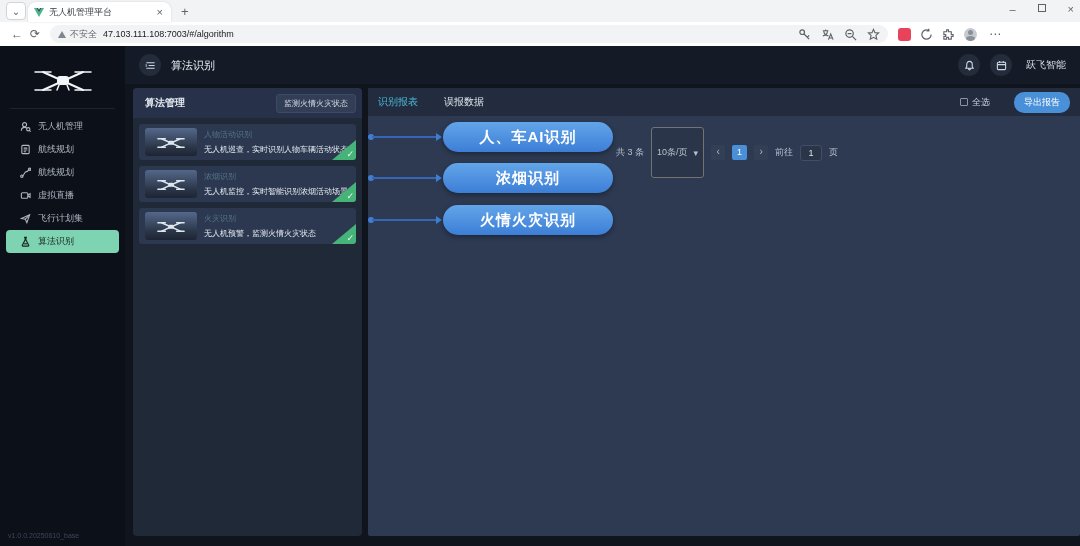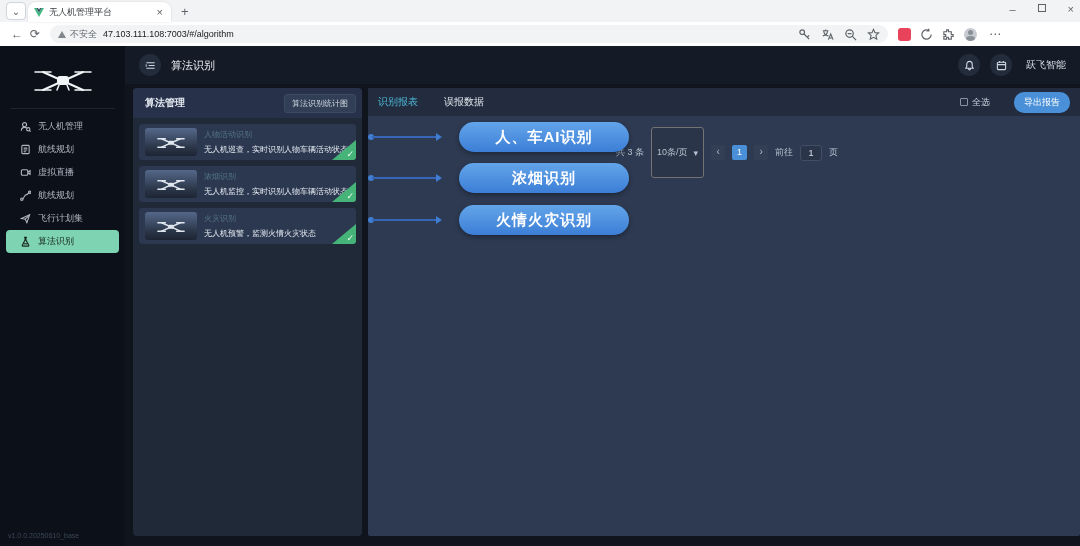--- a/index.html
+++ b/index.html
@@ -83,21 +83,21 @@
   .export-btn { font-size:9px; color:#fff; background:#4a90d9; border-radius:10px; padding:4px 10px; }
 
   .canvas { position:relative; width:100%; height:420px; }
 
   .pagination { position:absolute; left:248px; top:11px; display:flex; align-items:center; gap:7px; font-size:9px; color:#b6c0ce; }
   .pgsel { display:flex; align-items:center; gap:6px; background:#2a3549; border:1px solid #737373; border-radius:3px; padding:18px 5px; color:#b6c0ce; }
   .pgbtn { width:14px; height:15px; background:#333f55; border-radius:2px; color:#aeb8c6; text-align:center; line-height:14px; font-size:10px; }
   .pgcur { width:15px; height:15px; background:#4a90d9; border-radius:2px; color:#fff; text-align:center; line-height:15px; font-size:9px; }
   .goto-input { width:22px; height:16px; background:#2a3549; border:1px solid #414e66; border-radius:3px; color:#dbe2ec; font-size:9px; text-align:center; }
 
-  .node-pill { position:absolute; left:91px; width:170px; height:30px; border-radius:15px; background:linear-gradient(180deg,#63a5e9 0%,#3c7ed6 100%); box-shadow:0 2px 5px rgba(0,0,0,.35); color:#fff; font-size:15px; font-weight:bold; display:flex; align-items:center; justify-content:center; letter-spacing:1px; }
+  .node-pill { position:absolute; left:75px; width:170px; height:30px; border-radius:15px; background:linear-gradient(180deg,#63a5e9 0%,#3c7ed6 100%); box-shadow:0 2px 5px rgba(0,0,0,.35); color:#fff; font-size:15px; font-weight:bold; display:flex; align-items:center; justify-content:center; letter-spacing:1px; }
   .connector { position:absolute; left:0; height:6px; }
   .connector .dot { position:absolute; left:0; top:0; width:6px; height:6px; border-radius:50%; background:#3f7ed2; }
   .connector .line { position:absolute; left:4px; top:2px; width:66px; height:2px; background:#3566b8; }
   .connector .arrow { position:absolute; left:68px; top:-1px; width:0; height:0; border-top:4px solid transparent; border-bottom:4px solid transparent; border-left:6px solid #3f7ed2; }
 </style>
 </head>
 <body>
 
 <div class="screen">
 
@@ -180,32 +180,32 @@
       </div>
       <div class="nav-item">
         <svg width="11" height="11" viewBox="0 0 12 12" fill="none" stroke-width="1.2">
             <rect x="2" y="1.5" width="8" height="9" rx="1"></rect>
             <path d="M4 4.5 H8 M4 6.5 H8 M4 8.5 H6.5"></path>
           </svg>
         <span>航线规划</span>
       </div>
       <div class="nav-item">
         <svg width="11" height="11" viewBox="0 0 12 12" fill="none" stroke-width="1.2">
-            <rect x="1.5" y="3" width="7" height="6" rx="1.2"></rect>
-            <path d="M8.5 5.5 L11 4 V8 L8.5 6.5"></path>
-          </svg>
-        <span>虚拟直播</span>
-      </div>
-      <div class="nav-item">
-        <svg width="11" height="11" viewBox="0 0 12 12" fill="none" stroke-width="1.2">
             <path d="M2 10 C5 10 4 5 7 5 C9 5 9 2.5 10.5 2.5"></path>
             <circle cx="2" cy="10" r="1.3"></circle>
             <circle cx="10.5" cy="2.5" r="1.3"></circle>
           </svg>
         <span>航线规划</span>
+      </div>
+      <div class="nav-item">
+        <svg width="11" height="11" viewBox="0 0 12 12" fill="none" stroke-width="1.2">
+            <rect x="1.5" y="3" width="7" height="6" rx="1.2"></rect>
+            <path d="M8.5 5.5 L11 4 V8 L8.5 6.5"></path>
+          </svg>
+        <span>虚拟直播</span>
       </div>
       <div class="nav-item">
         <svg width="11" height="11" viewBox="0 0 12 12" fill="none" stroke-width="1.2">
             <path d="M1.5 6 L10.5 2 L7.5 10.5 L5.8 6.8 Z"></path>
             <path d="M5.8 6.8 L10.5 2"></path>
           </svg>
         <span>飞行计划集</span>
       </div>
       <div class="nav-item active">
         <svg width="11" height="11" viewBox="0 0 12 12" fill="none" stroke-width="1.2">
@@ -240,21 +240,21 @@
           </div>
           <span class="brand">跃飞智能</span>
         </div>
       </div>
 
       <div class="workspace">
 
         <section class="panel">
           <div class="panel-head">
             <span class="panel-title">算法管理</span>
-            <span class="panel-action">算法识别统计图</span>
+            <span class="panel-action">监测火情火灾状态</span>
           </div>
 
           <div class="alg-item">
             <div class="thumb">
               <svg width="30" height="19" viewBox="0 0 64 40" fill="none" stroke="#dfe6ee" stroke-width="3" stroke-linecap="round">
                   <path d="M12 12 L52 30 M52 12 L12 30"></path>
                   <path d="M4 12 H20 M44 12 H60 M4 30 H20 M44 30 H60"></path>
                   <rect x="26" y="16" width="12" height="9" rx="3" fill="#dfe6ee" stroke="none"></rect>
                 </svg>
             </div>
@@ -269,21 +269,21 @@
           <div class="alg-item">
             <div class="thumb">
               <svg width="30" height="19" viewBox="0 0 64 40" fill="none" stroke="#dfe6ee" stroke-width="3" stroke-linecap="round">
                   <path d="M12 12 L52 30 M52 12 L12 30"></path>
                   <path d="M4 12 H20 M44 12 H60 M4 30 H20 M44 30 H60"></path>
                   <rect x="26" y="16" width="12" height="9" rx="3" fill="#dfe6ee" stroke="none"></rect>
                 </svg>
             </div>
             <div class="alg-text">
               <div class="alg-title">浓烟识别</div>
-              <div class="alg-desc">无人机监控，实时识别人物车辆活动状态</div>
+              <div class="alg-desc">无人机监控，实时智能识别浓烟活动场景</div>
             </div>
             <div class="ribbon"></div>
             <span class="ribbon-check">✓</span>
           </div>
 
           <div class="alg-item">
             <div class="thumb">
               <svg width="30" height="19" viewBox="0 0 64 40" fill="none" stroke="#dfe6ee" stroke-width="3" stroke-linecap="round">
                   <path d="M12 12 L52 30 M52 12 L12 30"></path>
                   <path d="M4 12 H20 M44 12 H60 M4 30 H20 M44 30 H60"></path>

